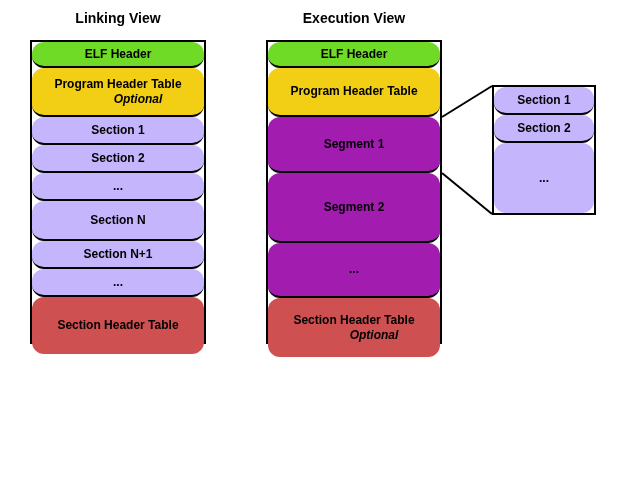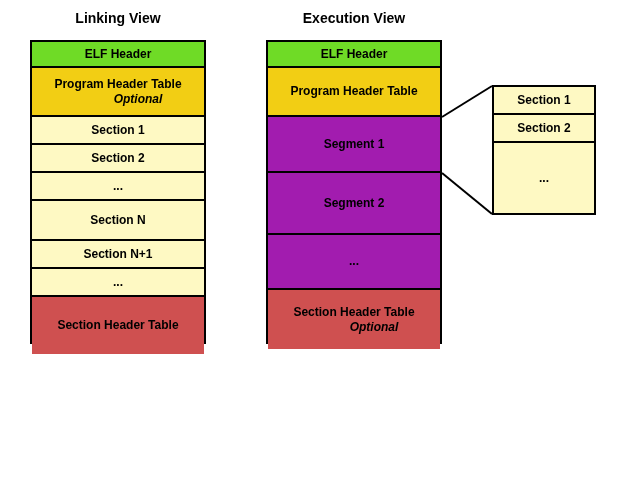--- a/index.html
+++ b/index.html
@@ -51,37 +51,38 @@
     display: flex;
     flex-direction: column;
     align-items: center;
     justify-content: center;
     text-align: center;
     color: #000000;
     font-size: 12px;
     font-weight: bold;
     line-height: 1.18;
     overflow: hidden;
+    border-radius: 12px;
   }
   .cell:last-child { border-bottom: none; }
   .cell .sub {
     font-style: italic;
     font-weight: bold;
     font-size: 12px;
     margin-left: 40px;
   }
   .cell .ell {
     font-size: 12px;
     font-weight: bold;
     letter-spacing: 0px;
   }
 
   .c-green  { background: #6fdb26; }
   .c-yellow { background: #f2ce14; }
-  .c-lblue  { background: #fef9c3; }
+  .c-lblue  { background: #c4b5fd; }
   .c-blue   { background: #a21caf; }
   .c-red    { background: #cf5050; }
 
   #leaders {
     position: absolute;
     left: 0; top: 0;
     width: 640px; height: 480px;
     pointer-events: none;
   }
 </style>
@@ -128,21 +129,21 @@
   <div class="column" id="col-execution">
     <div class="cell c-green" style="height:26px">
       <span>ELF Header</span>
     </div>
     <div class="cell c-yellow" style="height:49px">
       <span>Program Header Table</span>
     </div>
     <div class="cell c-blue" style="height:56px">
       <span>Segment 1</span>
     </div>
-    <div class="cell c-blue" style="height:62px">
+    <div class="cell c-blue" style="height:70px">
       <span>Segment 2</span>
     </div>
     <div class="cell c-blue" style="height:55px">
       <span class="ell">...</span>
     </div>
     <div class="cell c-red" style="height:59px">
       <span>Section Header Table</span>
       <span class="sub">Optional</span>
     </div>
   </div>

